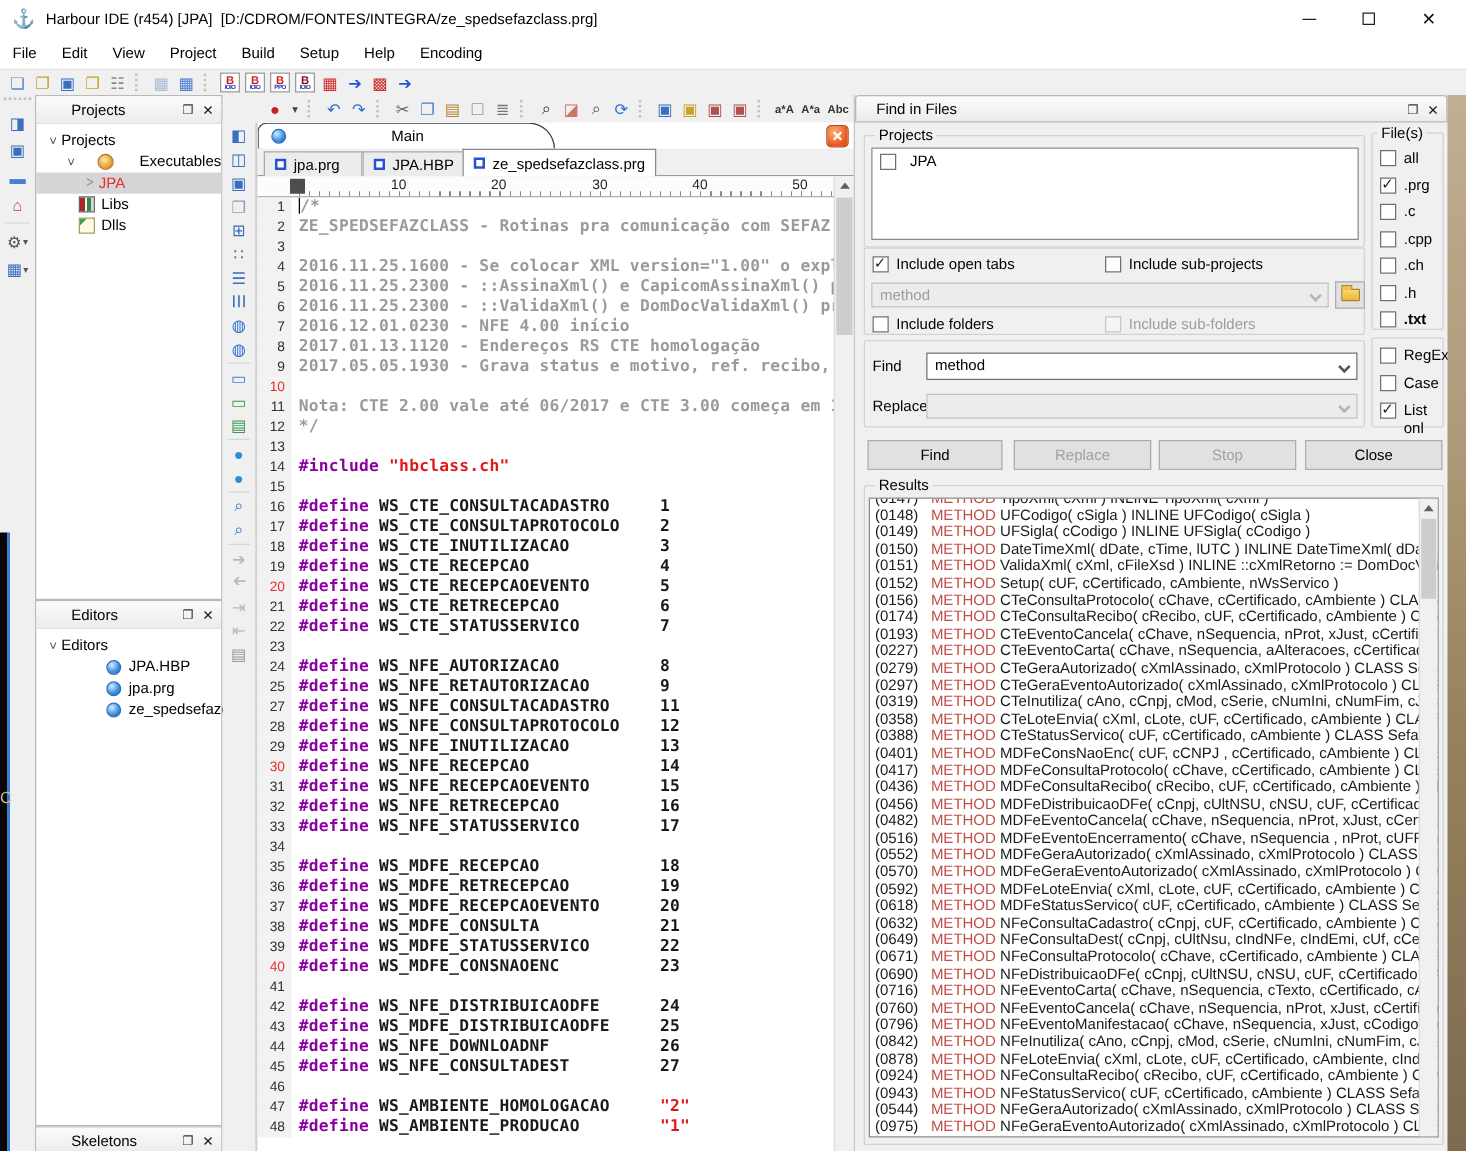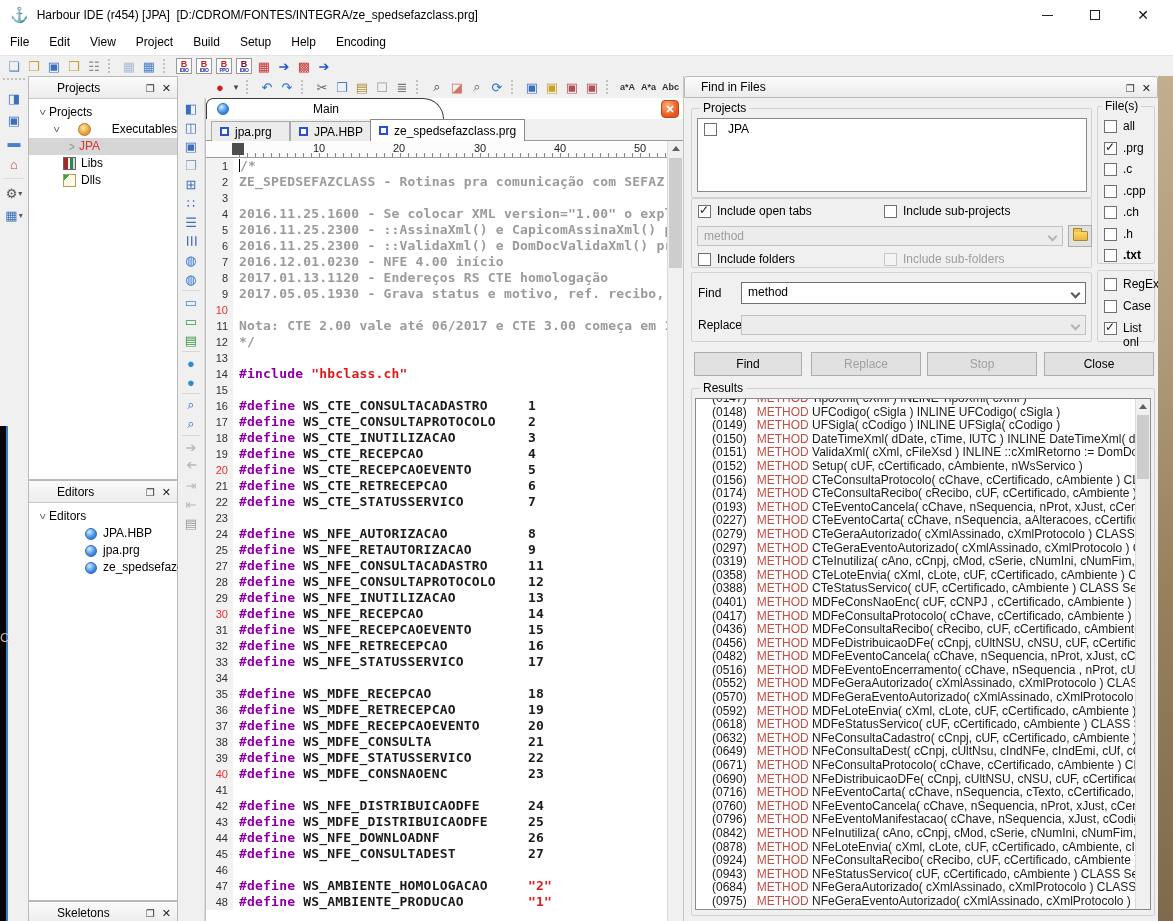--- a/index.html
+++ b/index.html
@@ -119,21 +119,21 @@
   .fbtn{position:absolute;height:24px;background:#e1e1e1;border:1px solid #adadad;text-align:center;
         line-height:22px;font-size:12px;}
   .fbtn.dis{color:#a0a0a0;}
   #folder-btn{position:absolute;width:24px;height:22px;background:#e1e1e1;border:1px solid #adadad;
               display:flex;align-items:center;justify-content:center;}
   .folder-glyph{position:relative;width:15px;height:10px;background:linear-gradient(#ffd769,#e8b73e);
                 border:1px solid #a8862a;border-radius:1px;}
   .folder-glyph::before{content:"";position:absolute;left:-1px;top:-4px;width:7px;height:3px;
                 background:#f0c24a;border:1px solid #a8862a;border-bottom:none;border-radius:1px 1px 0 0;}
   #results-list{font-size:12px;}
-  .res-row{white-space:pre;overflow:hidden;line-height:13.6px;padding-left:16px;}
+  .res-row{white-space:pre;overflow:hidden;line-height:13.6px;padding-left:4px;}
   .res-row:first-child{margin-top:-7px;}
   .res-num{color:#1a1a1a;}
   .res-kw{color:#c05046;}
   .res-body{color:#1a1a1a;}
   
   #desktop-strip{position:absolute;left:1158px;top:76px;width:15px;height:845px;
                  background:linear-gradient(180deg,#c2ae90 0%,#b09b7c 30%,#97815f 60%,#7e6a4e 100%);}
   #black-strip{position:absolute;left:0;top:426px;width:6px;height:495px;background:#060606;}
   #accent-line{position:absolute;left:6px;top:426px;width:2px;height:495px;background:#2f7fd6;}
   #stray-c{position:absolute;left:0px;top:630px;font-size:13px;color:#cbb79b;z-index:5;}
@@ -654,21 +654,21 @@
         <div class="res-row"><span class="res-num">(0649)   </span><span class="res-kw">METHOD </span><span class="res-body">NFeConsultaDest( cCnpj, cUltNsu, cIndNFe, cIndEmi, cUf, cCertificado, c</span></div>
         <div class="res-row"><span class="res-num">(0671)   </span><span class="res-kw">METHOD </span><span class="res-body">NFeConsultaProtocolo( cChave, cCertificado, cAmbiente ) CLASS Sefaz</span></div>
         <div class="res-row"><span class="res-num">(0690)   </span><span class="res-kw">METHOD </span><span class="res-body">NFeDistribuicaoDFe( cCnpj, cUltNSU, cNSU, cUF, cCertificado, cAmbient</span></div>
         <div class="res-row"><span class="res-num">(0716)   </span><span class="res-kw">METHOD </span><span class="res-body">NFeEventoCarta( cChave, nSequencia, cTexto, cCertificado, cAmbiente</span></div>
         <div class="res-row"><span class="res-num">(0760)   </span><span class="res-kw">METHOD </span><span class="res-body">NFeEventoCancela( cChave, nSequencia, nProt, xJust, cCertificado, cA</span></div>
         <div class="res-row"><span class="res-num">(0796)   </span><span class="res-kw">METHOD </span><span class="res-body">NFeEventoManifestacao( cChave, nSequencia, xJust, cCodigoEvento, c</span></div>
         <div class="res-row"><span class="res-num">(0842)   </span><span class="res-kw">METHOD </span><span class="res-body">NFeInutiliza( cAno, cCnpj, cMod, cSerie, cNumIni, cNumFim, cJustificativ</span></div>
         <div class="res-row"><span class="res-num">(0878)   </span><span class="res-kw">METHOD </span><span class="res-body">NFeLoteEnvia( cXml, cLote, cUF, cCertificado, cAmbiente, cIndSinc ) CL</span></div>
         <div class="res-row"><span class="res-num">(0924)   </span><span class="res-kw">METHOD </span><span class="res-body">NFeConsultaRecibo( cRecibo, cUF, cCertificado, cAmbiente ) CLASS Se</span></div>
         <div class="res-row"><span class="res-num">(0943)   </span><span class="res-kw">METHOD </span><span class="res-body">NFeStatusServico( cUF, cCertificado, cAmbiente ) CLASS SefazClass</span></div>
-        <div class="res-row"><span class="res-num">(0684)   </span><span class="res-kw">METHOD </span><span class="res-body">NFeGeraAutorizado( cXmlAssinado, cXmlProtocolo ) CLASS SefazClas</span></div>
+        <div class="res-row"><span class="res-num">(0544)   </span><span class="res-kw">METHOD </span><span class="res-body">NFeGeraAutorizado( cXmlAssinado, cXmlProtocolo ) CLASS SefazClas</span></div>
         <div class="res-row"><span class="res-num">(0975)   </span><span class="res-kw">METHOD </span><span class="res-body">NFeGeraEventoAutorizado( cXmlAssinado, cXmlProtocolo ) CLASS Sef</span></div>
       </div>
     <div class="sb" style="left:451px;top:323px;width:15px;height:510px;">
       <div class="sb-up"></div>
       <div class="sb-thumb" style="top:16px;height:64px;"></div>
     </div>
   <span class="cb checked" style="left: 14px; top: 129px;"></span>
       <span class="flabel" style="left: 33px; top: 128px;">Include open tabs</span>
       <span class="cb" style="left: 200px; top: 129px;"></span>
       <span class="flabel" style="left: 219px; top: 128px;">Include sub-projects</span>

